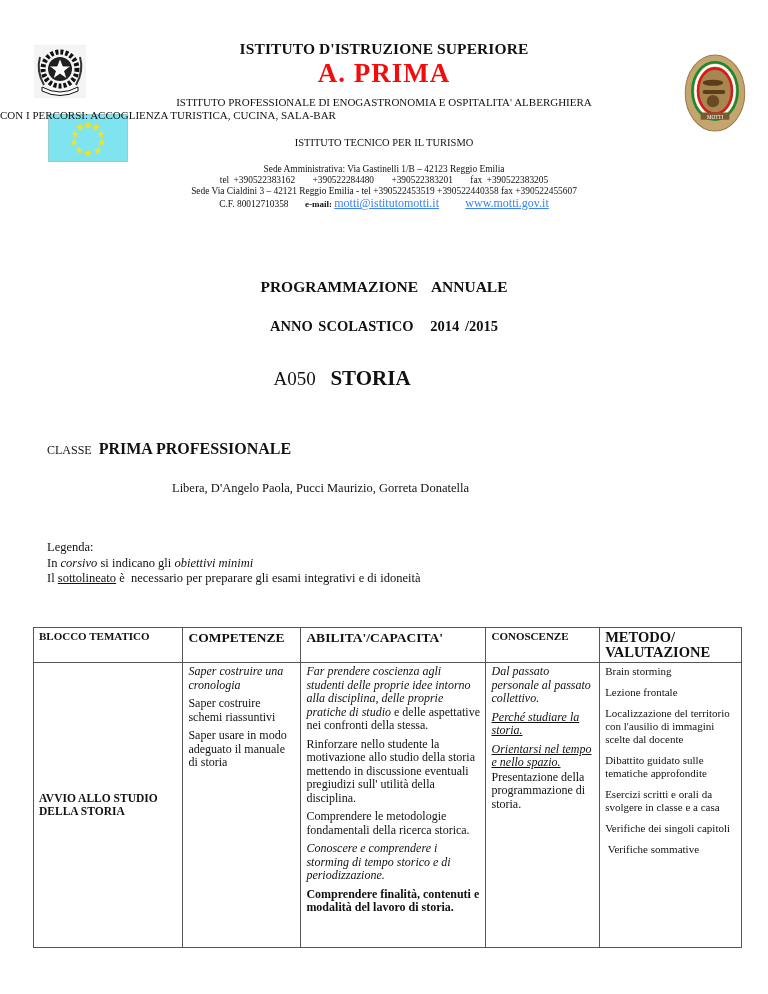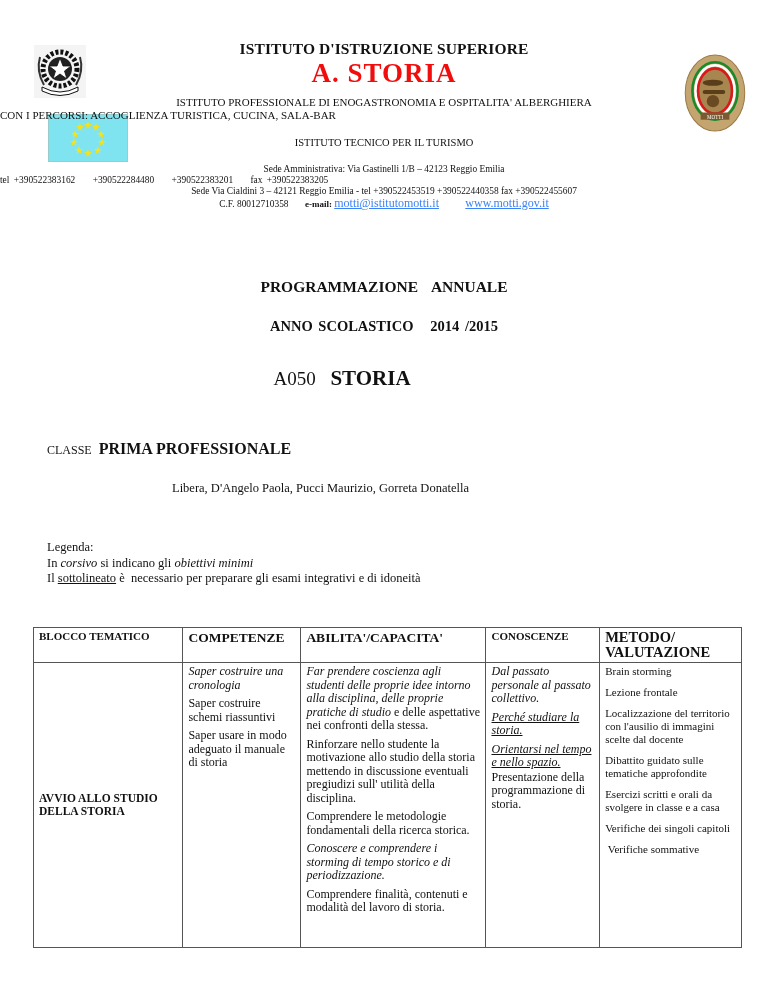--- a/index.html
+++ b/index.html
@@ -13,21 +13,21 @@
   .emblem { left: 34px; top: 44px; width: 52px; width: 52px; height: 52px; }
   .euflag { left: 48px; top: 114px; width: 78px; height: 46px; background: #7fe3f0; border: 1px solid #9cc; }
   .motti-logo { left: 684px; top: 56px; width: 60px; height: 76px; }
 
   .h-inst { left: 0; width: 768px; top: 40px; text-align: center; font-weight: bold; font-size: 15.5px; letter-spacing: 0.1px; }
   .h-motti { left: 0; width: 768px; top: 58px; text-align: center; font-weight: bold; font-size: 27px; color: #f20d0d; letter-spacing: 1px; }
   .h-sub1 { left: 0; width: 768px; top: 96px; text-align: center; font-size: 11px; }
   .h-sub2 { left: 0; width: 768px; top: 109px; text-align: left; font-size: 11px; }
   .h-tec  { left: 0; width: 768px; top: 137px; text-align: center; font-size: 10.5px; }
   .h-addr1 { left: 0; width: 768px; top: 164px; text-align: center; font-size: 9.4px; }
-  .h-addr2 { left: 0; width: 768px; top: 175px; font-size: 9.4px; word-spacing: 2px; }
+  .h-addr2 { left: 0; width: 768px; top: 175px; text-align: center; font-size: 9.4px; word-spacing: 2px; }
   .h-addr3 { left: 0; width: 768px; top: 186px; text-align: center; font-size: 9.4px; }
   .h-cf { left: 0; width: 768px; top: 196px; text-align: center; font-size: 9.4px; }
   .h-cf .lbl { font-weight: bold; margin-left: 14px; font-size: 9px; }
   .h-cf a { color: #3b82f6; text-decoration: underline; font-size: 12px; }
   .h-cf .web { margin-left: 24px; }
 
   .title1 { left: 0; width: 768px; top: 278px; text-align: center; font-weight: bold; font-size: 15.5px; word-spacing: 3px; }
   .title2 { left: 0; width: 768px; top: 318px; text-align: center; font-weight: bold; font-size: 14.5px; word-spacing: 2px; }
   .title3 { left: 12px; width: 660px; top: 366px; text-align: center; font-size: 19px; }
   .title3 .code { margin-right: 10px; }
@@ -98,21 +98,21 @@
   <ellipse cx="30" cy="36" rx="19" ry="25" fill="none" stroke="#fff" stroke-width="2.5"></ellipse>
   <ellipse cx="30" cy="36" rx="16.5" ry="22" fill="#a88650" stroke="#d91a1a" stroke-width="2.5"></ellipse>
   <ellipse cx="28" cy="28" rx="10" ry="3" fill="#5a3e1a"></ellipse>
   <rect x="18" y="35" width="22" height="4" rx="2" fill="#5a3e1a"></rect>
   <circle cx="28" cy="46" r="6" fill="#6a4a22"></circle>
   <rect x="16" y="57" width="28" height="7" fill="#7a5a30"></rect>
   <text x="30" y="63" text-anchor="middle" font-size="5" fill="#fff" font-family="Liberation Serif, serif">MOTTI</text>
 </svg>
 
 <div class="abs h-inst">ISTITUTO D'ISTRUZIONE SUPERIORE</div>
-<div class="abs h-motti">A. STORIA</div>
+<div class="abs h-motti">A. PRIMA</div>
 <div class="abs h-sub1">ISTITUTO PROFESSIONALE DI ENOGASTRONOMIA E OSPITALITA' ALBERGHIERA</div>
 <div class="abs h-sub2">CON I PERCORSI: ACCOGLIENZA TURISTICA, CUCINA, SALA-BAR</div>
 <div class="abs h-tec">ISTITUTO TECNICO PER IL TURISMO</div>
 <div class="abs h-addr1">Sede Amministrativa: Via Gastinelli 1/B – 42123 Reggio Emilia</div>
 <div class="abs h-addr2" style="white-space:pre;">tel +390522383162    +390522284480    +390522383201    fax +390522383205</div>
 <div class="abs h-addr3">Sede Via Cialdini 3 – 42121 Reggio Emilia - tel +390522453519  +390522440358  fax +390522455607</div>
 <div class="abs h-cf">
   <span>C.F. 80012710358</span>
   <span class="lbl">e-mail:</span>
   <a>motti@istitutomotti.it</a>
@@ -162,21 +162,21 @@
     <td>
       <p class="it">Saper costruire una cronologia</p>
       <p>Saper costruire schemi riassuntivi</p>
       <p>Saper usare in modo adeguato il manuale di storia</p>
     </td>
     <td>
       <p><span class="it">Far prendere coscienza agli studenti delle proprie idee intorno alla disciplina, delle proprie pratiche di studio</span><span> e delle aspettative nei confronti della stessa.</span></p>
       <p>Rinforzare nello studente la motivazione allo studio della storia mettendo in discussione eventuali pregiudizi sull' utilità della disciplina.</p>
       <p>Comprendere le metodologie fondamentali della ricerca storica.</p>
       <p class="it">Conoscere e comprendere i storming di tempo storico e di periodizzazione.</p>
-      <p style="margin-bottom:0;">Comprendere  finalità, contenuti e modalità del lavoro di storia.</p>
+      <p style="margin-bottom:0;font-weight:bold;">Comprendere  finalità, contenuti e modalità del lavoro di storia.</p>
     </td>
     <td>
       <p class="it">Dal passato personale al passato collettivo.</p>
       <p class="it ul">Perché studiare la storia.</p>
       <p class="it ul" style="margin-bottom:1px;">Orientarsi nel tempo e nello spazio.</p>
       <p>Presentazione della programmazione di storia.</p>
     </td>
     <td class="metodo">
       <p>Brain storming</p>
       <p>Lezione frontale</p>

